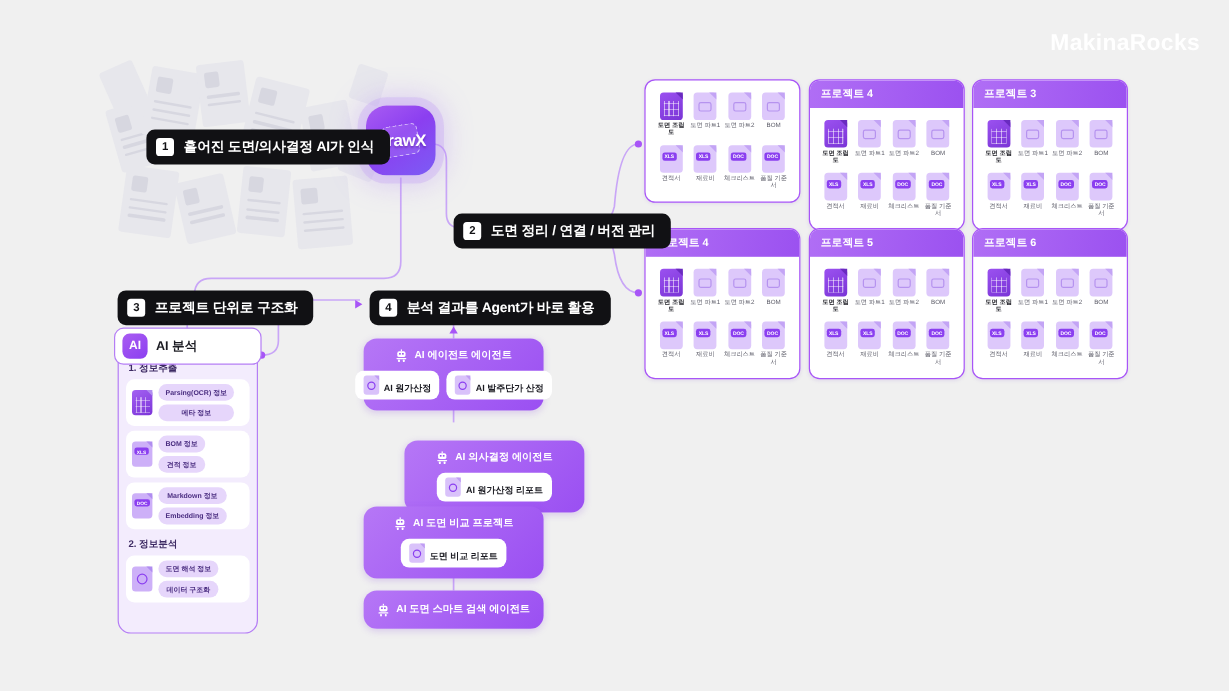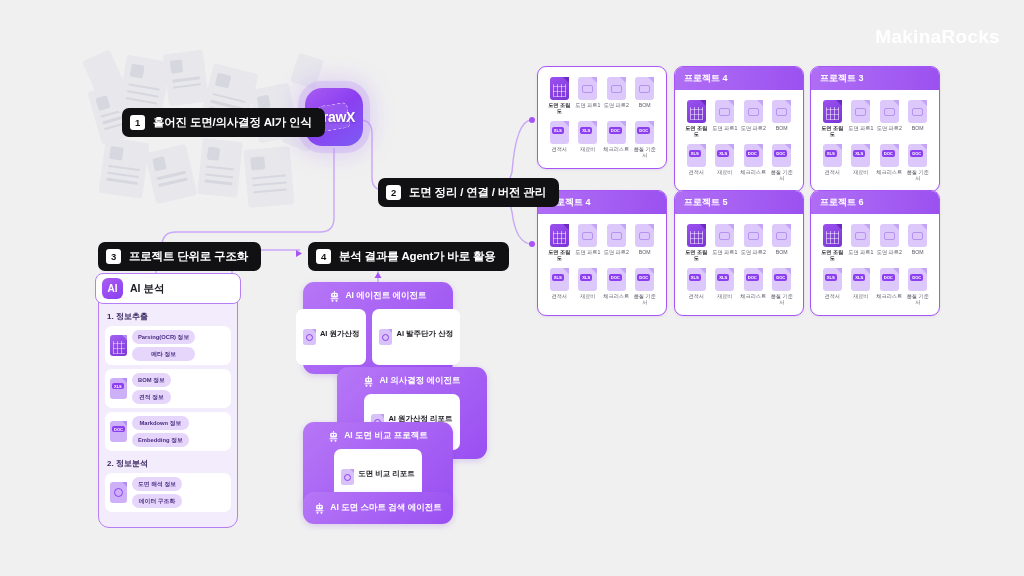--- a/index.html
+++ b/index.html
@@ -116,39 +116,39 @@
   .ficon .tag {
     position: absolute; left: 2px; top: 6px; padding: 1px 2px;
     background: #8b3ff0; color: #fff; border-radius: 2px;
     font-size: 4.2px; font-weight: 700; letter-spacing: -.1px;
   }
   .flabel { font-size: 5.2px; color: #5a5a66; text-align: center; line-height: 1.1; }
   .flabel.bold { font-weight: 700; color: #1b1b22; }
 
   
   .aipanel {
-    position: absolute; left: 98px; top: 280px; width: 140px; height: 248px;
+    position: absolute; left: 98px; top: 280px; width: 117px; height: 248px;
     background: #f3ecfd; border: 1.4px solid #b57ef5; border-radius: 11px;
     padding: 6px; z-index: 12;
   }
   .ai-head {
     background: #fff; border: 1.4px solid #b57ef5; border-radius: 8px;
     display: flex; align-items: center; gap: 7px; padding: 4px 6px;
     position: absolute; left: -4px; top: -8px; right: -4px;
   }
   .ai-badge {
     width: 21px; height: 21px; border-radius: 6px;
     background: linear-gradient(145deg, #a95cf2, #8b3ff0);
     color: #fff; font-size: 10px; font-weight: 700;
     display: flex; align-items: center; justify-content: center;
   }
   .ai-title { font-size: 10.5px; font-weight: 700; color: #1b1b22; }
   .sec-title {
     font-size: 8px; font-weight: 700; color: #3d2a63;
-    margin: 24px 2px 4px;
+    margin: 14px 2px 4px;
   }
   .sec-title.second { margin-top: 7px; }
   .row {
     background: #fff; border-radius: 7px; padding: 4px 5px;
     display: flex; align-items: center; gap: 5px; margin-bottom: 4px;
   }
   .row .ricon {
     width: 17px; height: 21px; border-radius: 3px; flex: none;
     background: #cdb0f8; position: relative;
   }
@@ -193,22 +193,22 @@
     color: #fff; font-size: 8.5px; font-weight: 700; white-space: nowrap;
   }
   .robot {
     width: 11px; height: 11px; flex: none;
     display: flex; align-items: center; justify-content: center;
   }
   .agent-chips {
     display: flex; gap: 6px; justify-content: center; margin-top: 7px;
   }
   .chip {
-    background: #fff; border-radius: 7px; padding: 20px 7px;
-    display: flex; align-items: flex-start; gap: 4px;
+    background: #fff; border-radius: 7px; padding: 4px 7px;
+    display: flex; align-items: flex-end; gap: 4px;
     font-size: 7.5px; font-weight: 700; color: #1b1b22; white-space: nowrap;
   }
   .chip .cicon {
     width: 13px; height: 16px; border-radius: 2.5px; flex: none;
     background: #d9c2fa; position: relative;
   }
   .chip .cicon::after {
     content: ""; position: absolute; right: 0; top: 0;
     border-width: 0 4px 4px 0; border-style: solid;
     border-color: transparent #bf9df3 transparent transparent;

